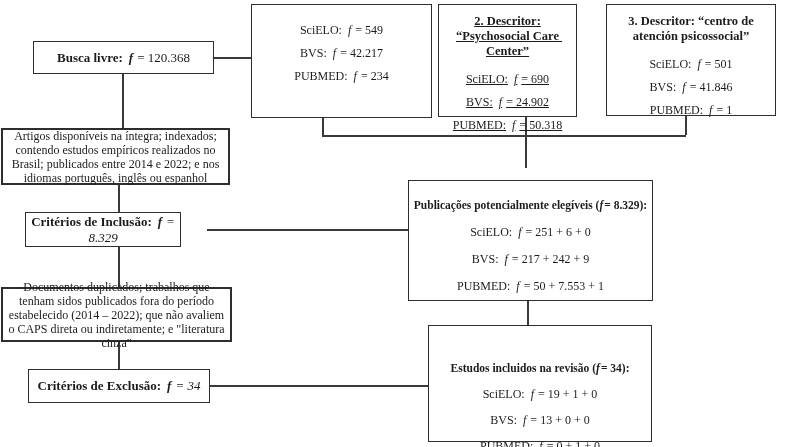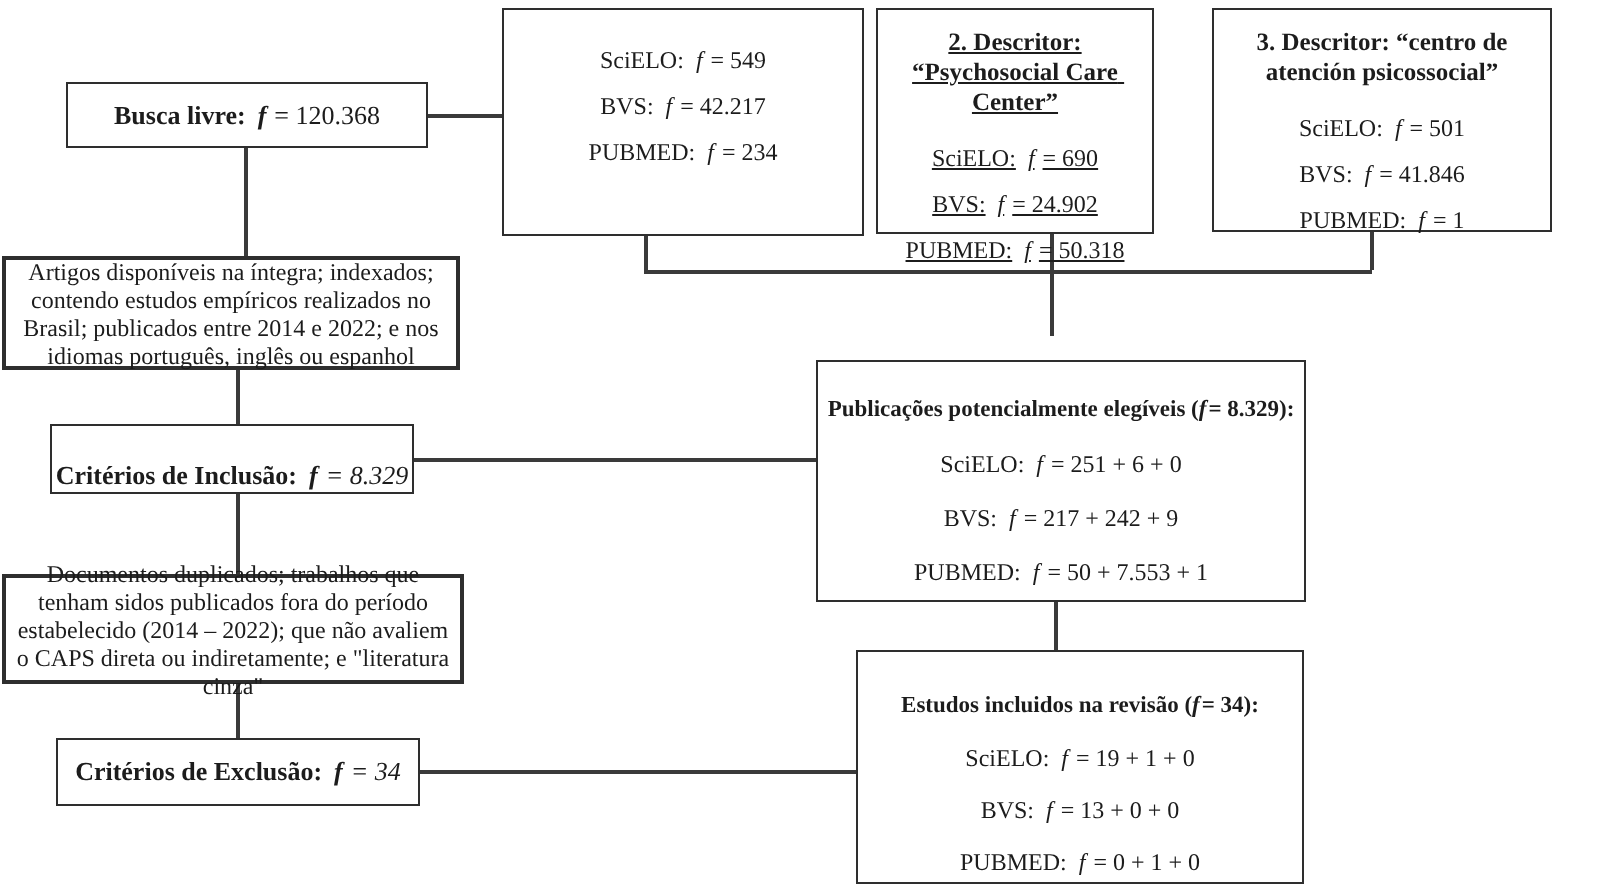--- a/index.html
+++ b/index.html
@@ -37,21 +37,21 @@
 
   
   .note-box{font-size:12px;line-height:14px;padding:0 3px;border-width:2px;}
 
   
   .result-box{justify-content:flex-start;}
   .result-title{font-weight:bold;font-size:11.5px;white-space:nowrap;line-height:14px;}
   .result-box .freq-row{font-size:12px;margin-top:12px;}
   #publicacoes-box{padding-top:17px;}
   #publicacoes-box .freq-row{margin-top:13px;}
-  #estudos-box{padding-top:20px;}
+  #estudos-box{padding-top:35px;}
 
   .fi{font-style:italic;margin:0 4px 0 6px;}
   .fi0{font-style:italic;margin:0 1px 0 0;font-weight:bold;}
   .it{font-style:italic;}
   .val{white-space:pre-wrap;}
 </style>
 </head>
 <body>
 
 <div id="canvas">
@@ -110,21 +110,21 @@
         <div class="freq-row"><span>BVS:</span><span class="fi">f</span><span class="val">= 41.846</span></div>
 
         <div class="freq-row"><span>PUBMED:</span><span class="fi">f</span><span class="val">= 1</span></div>
       </div>
   </div>
 
   <div class="box note-box" style="left:1px;top:128px;width:229px;height:57px;">
     <div>Artigos disponíveis na íntegra; indexados; contendo estudos empíricos realizados no Brasil; publicados entre 2014 e 2022; e nos idiomas português, inglês ou espanhol</div>
   </div>
 
-  <div class="box label-box" style="left:25px;top:212px;width:182px;height:35px;justify-content:flex-end;">
+  <div class="box label-box" style="left:25px;top:212px;width:156px;height:35px;">
     <div><span>Critérios de Inclusão:</span><span class="fi">f</span><span class="val it" style="font-weight:normal;">= 8.329</span></div>
   </div>
 
   <div class="box note-box" style="left:1px;top:287px;width:231px;height:55px;">
     <div>Documentos duplicados; trabalhos que tenham sidos publicados fora do período estabelecido (2014 – 2022); que não avaliem o CAPS direta ou indiretamente; e "literatura cinza"</div>
   </div>
 
   <div class="box label-box" style="left:28px;top:369px;width:182px;height:34px;">
     <div><span>Critérios de Exclusão:</span><span class="fi">f</span><span class="val it" style="font-weight:normal;">= 34</span></div>
   </div>

